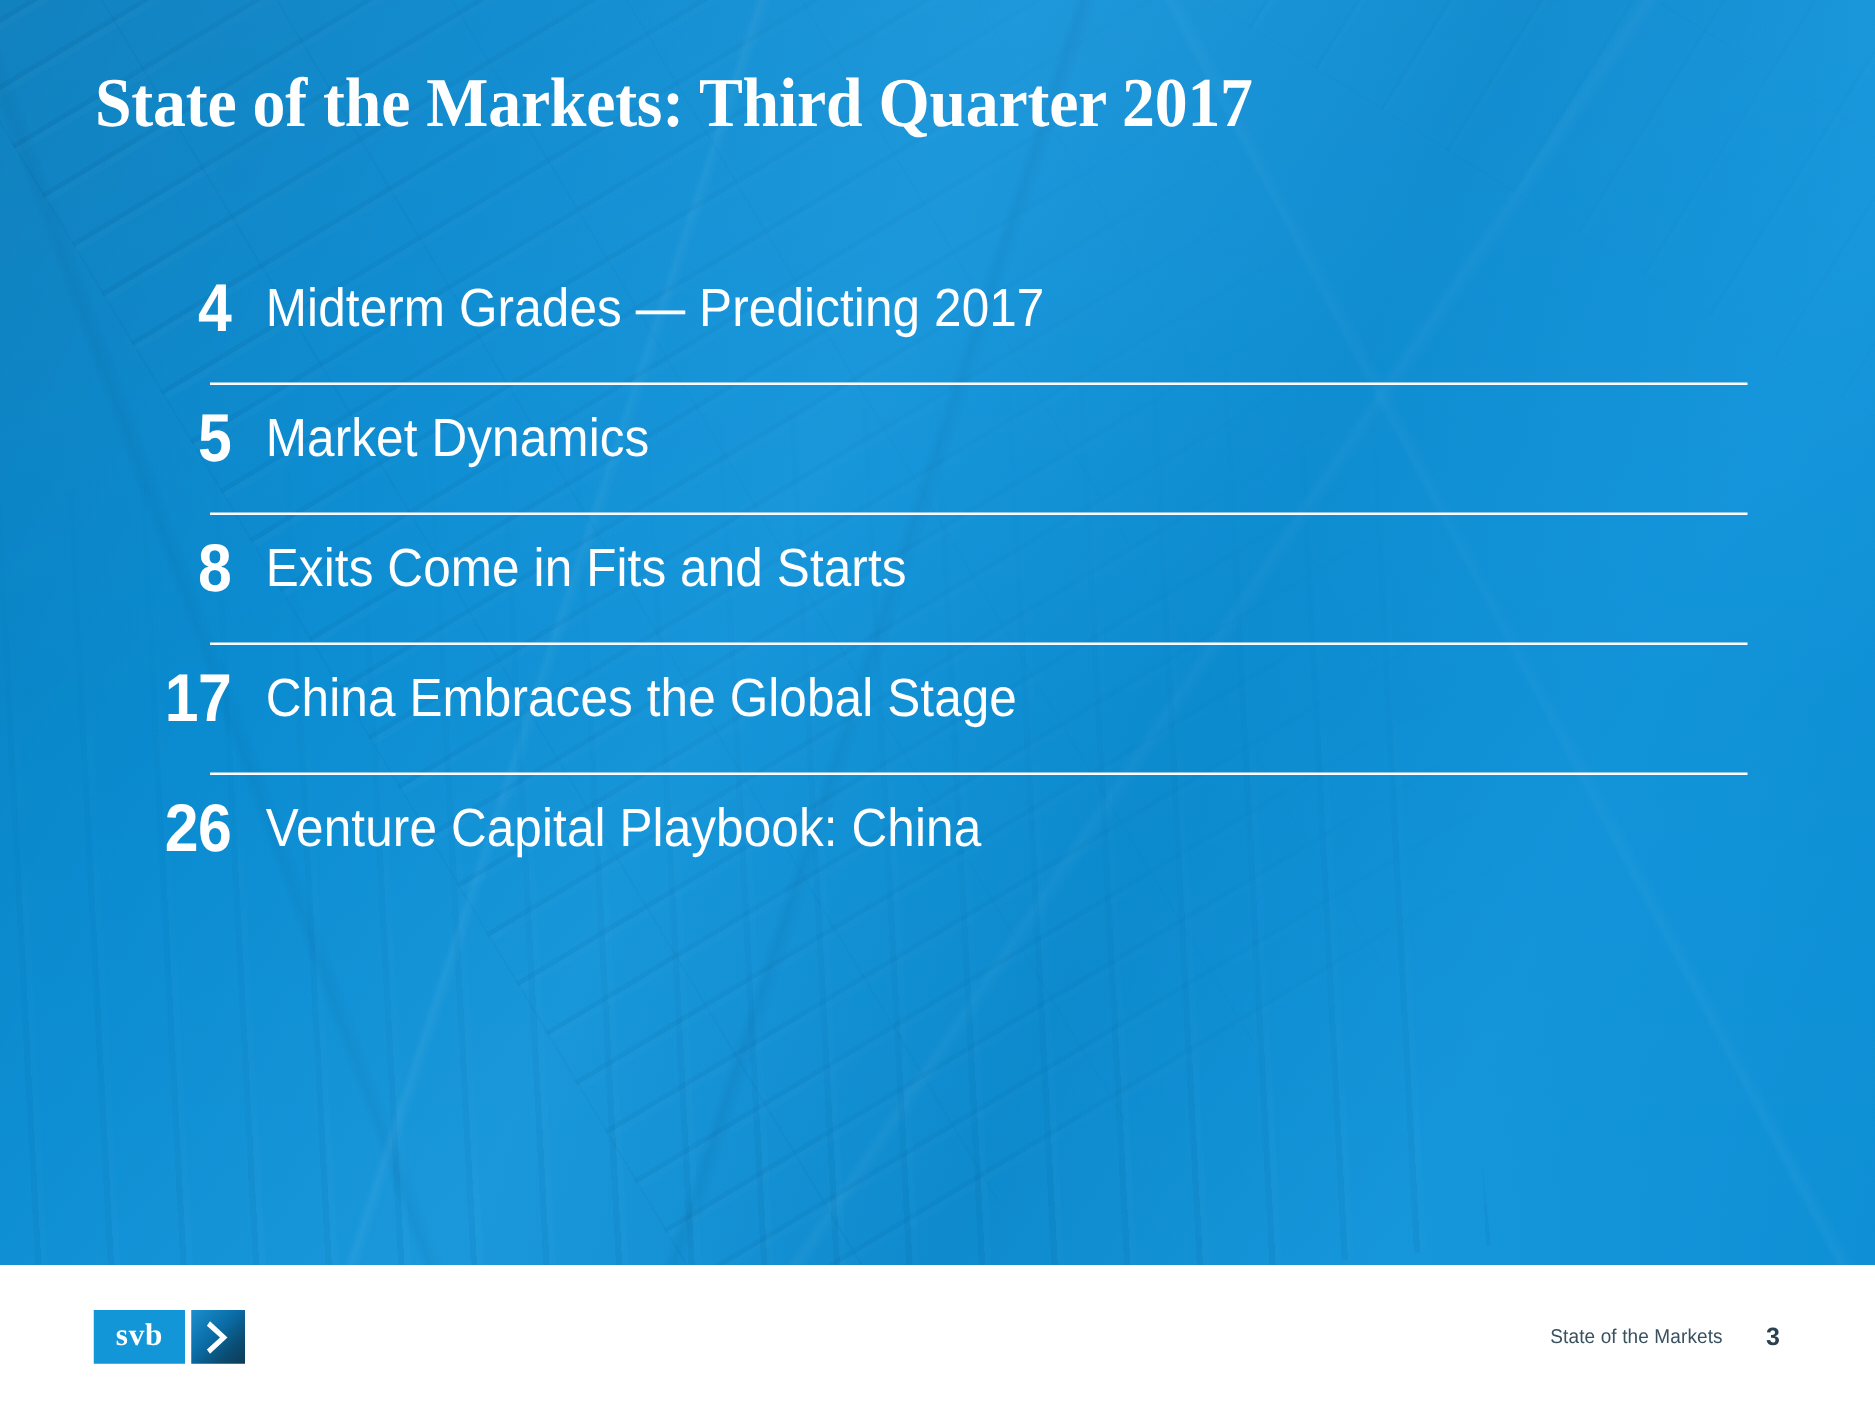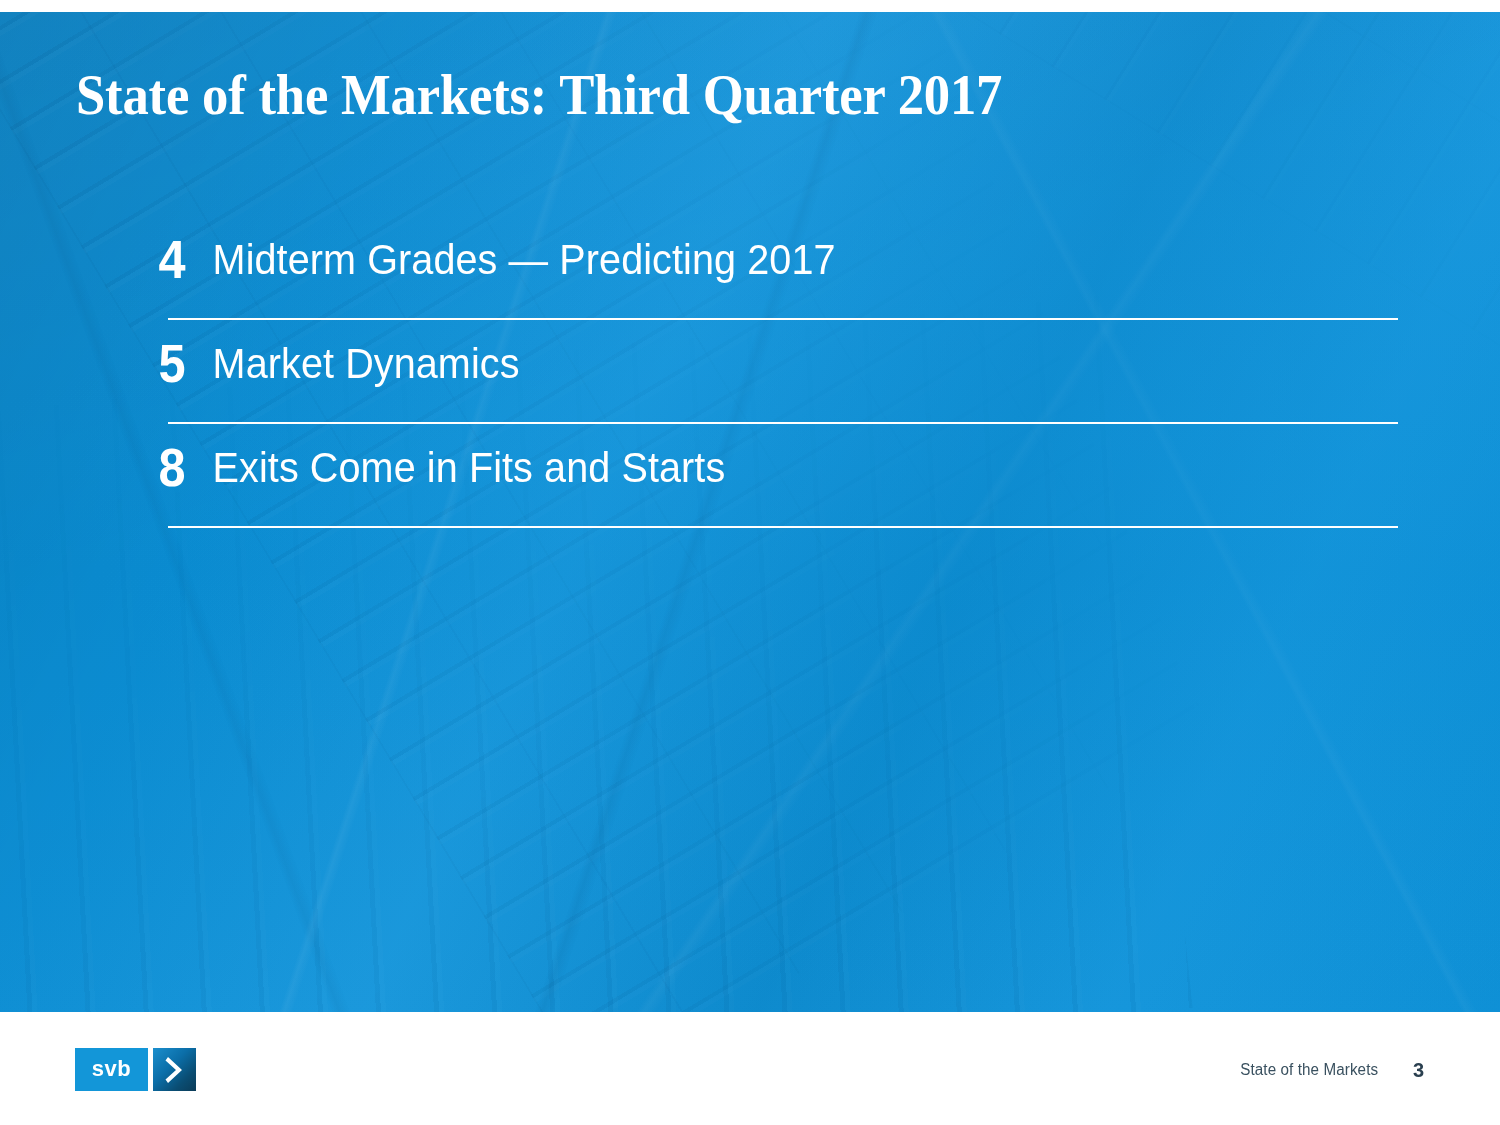--- a/index.html
+++ b/index.html
@@ -17,21 +17,21 @@
     width: 1500px;
     height: 1125px;
     overflow: hidden;
     background: #ffffff;
   }
 
   
   .hero {
     position: absolute;
     left: 0;
-    top: 12px;
+    top: 0;
     width: 1500px;
     height: 1012px;
     overflow: hidden;
     background: #0d93da;
   }
 
   .hero-base {
     position: absolute;
     inset: 0;
     background:
@@ -242,23 +242,23 @@
     width: 73px;
     height: 43px;
     background: #1396d8;
     display: flex;
     align-items: center;
     justify-content: center;
   }
 
   .logo-wordmark {
     color: #ffffff;
-    font-family: Liberation Sans, sans-serif;
+    font-family: Liberation Serif, serif;
     font-weight: bold;
-    font-size: 22px;
+    font-size: 25px;
     line-height: 31px;
     letter-spacing: 0.5px;
     position: relative;
     top: -1px;
   }
 
   .logo-chev {
     width: 43px;
     height: 43px;
     margin-left: 5px;
@@ -326,22 +326,32 @@
         <div class="toc-rule"></div>
       </div>
 
       <div class="toc-row">
         <div class="toc-num">8</div>
         <div class="toc-label">Exits Come in Fits and Starts</div>
         <div class="toc-rule"></div>
       </div>
 
 
-
-
+      <div class="toc-row">
+        <div class="toc-num">17</div>
+        <div class="toc-label">China Embraces the Global Stage</div>
+        <div class="toc-rule"></div>
+      </div>
+
+
+      <div class="toc-row last">
+        <div class="toc-num">26</div>
+        <div class="toc-label">Venture Capital Playbook: China</div>
+
+      </div>
 
     </div>
   </div>
 
   <div class="footer">
 
     <div class="logo">
       <div class="logo-mark">
         <span class="logo-wordmark">svb</span>
       </div>

